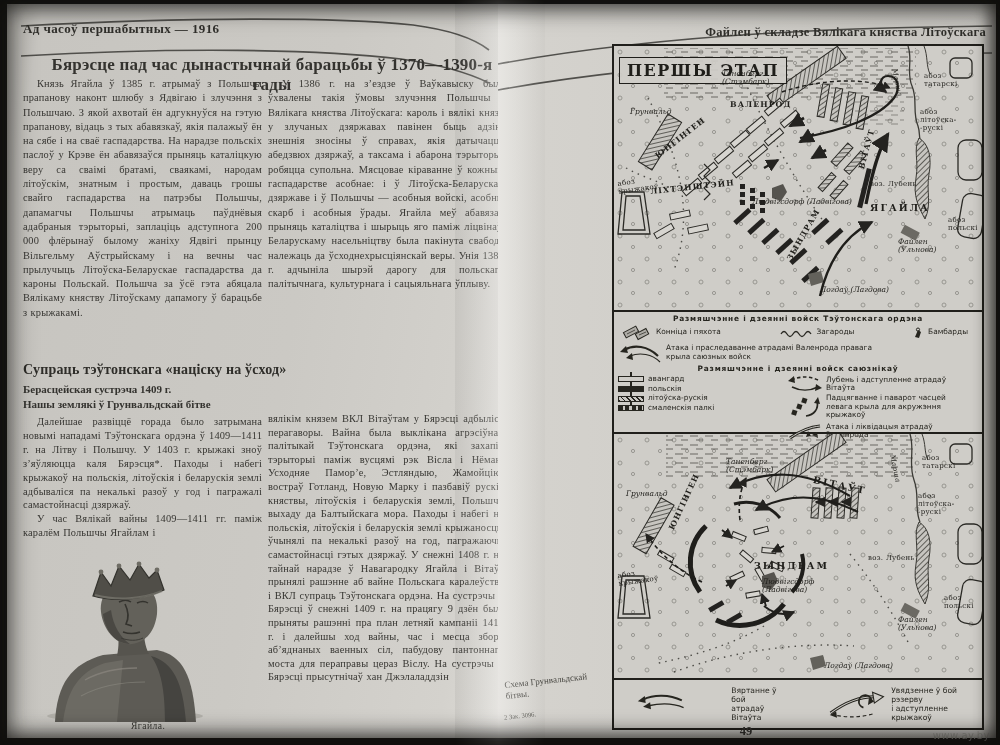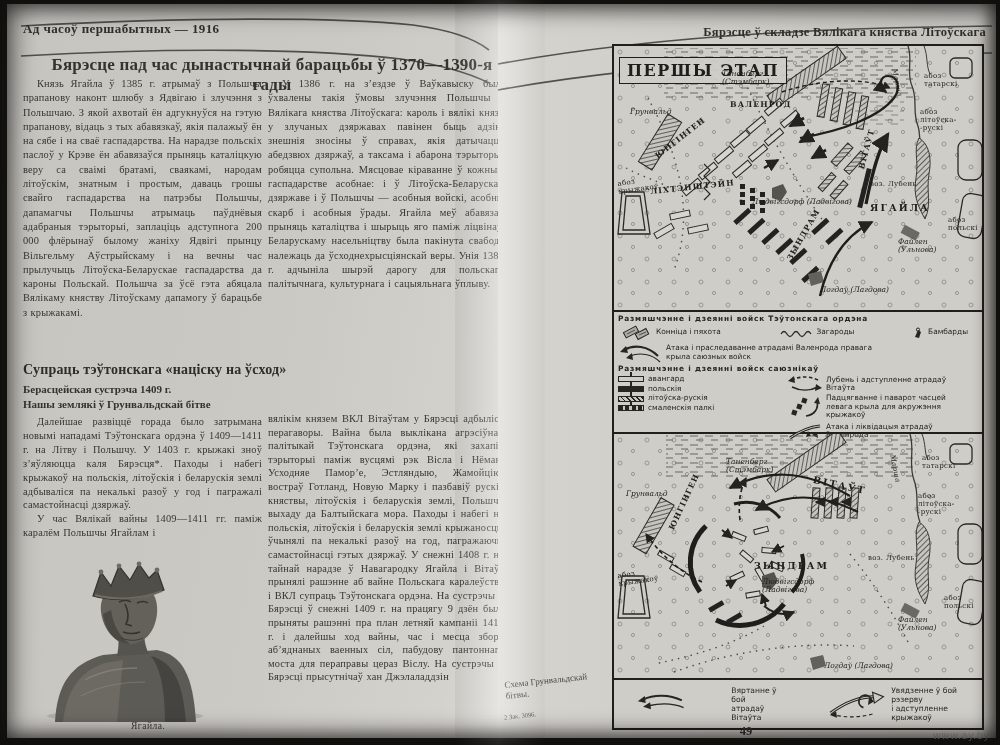--- a/index.html
+++ b/index.html
@@ -54,21 +54,21 @@
   .cap{font-weight:bold;letter-spacing:1.1px;font-size:7.8px;}
   .capbig{font-weight:bold;letter-spacing:2px;font-size:9.5px;}
   .sm{font-size:7px;letter-spacing:.3px;}
   .m1-title{position:absolute;left:5px;top:11px;border:1.5px solid #1f1e1a;padding:3px 7px;
             font-family:"DejaVu Serif",serif;font-weight:bold;font-size:16px;letter-spacing:1.5px;
             background:rgba(207,205,200,.92);color:#1f1e1a;}
   .m2-title{position:absolute;left:8px;top:5px;border:1.5px solid #1f1e1a;padding:2px 6px;
             font-family:"DejaVu Serif",serif;font-weight:bold;font-size:9px;line-height:11px;letter-spacing:1px;
             text-align:center;background:rgba(207,205,200,.92);color:#1f1e1a;white-space:pre-line;}
   
-  .leg-h{font-weight:bold;letter-spacing:.8px;margin:1px 0;}
+  .leg-h{text-align:center;font-weight:bold;letter-spacing:.8px;margin:1px 0;}
   .leg-row{display:flex;align-items:center;gap:4px;margin:1px 0;}
   .leg-item{display:flex;align-items:center;gap:4px;}
   .leg-cols{display:flex;gap:8px;}
   .leg-colL{width:46%;}
   .leg-colR{width:54%;}
   .bar{display:inline-block;width:26px;height:6px;border:1px solid #26251f;box-sizing:border-box;position:relative;}
   .bar.black{background:#26251f;}
   .bar.hatch{background:repeating-linear-gradient(45deg,#26251f 0 1.3px,#c9c7c2 1.3px 3.6px);}
   .bar.dots{background:repeating-linear-gradient(90deg,#26251f 0 4px,#c9c7c2 4px 6.5px);}
   .bar .tick{position:absolute;left:11px;top:-5px;width:2px;height:5px;background:#26251f;}
@@ -138,21 +138,21 @@
     </svg>
     <div class="abs portrait-caption">Ягайла.</div>
   </div>
 
   <div class="page page-right">
 
     <svg class="abs" style="left:0;top:8px;" width="496" height="80" viewBox="0 0 496 80">
       <path d="M0,52 C110,32 250,20 390,16 C440,15 474,14 494,14" fill="none" stroke="#504f4b" stroke-width="1.6"></path>
       <path d="M0,78 C110,58 250,47 390,43 C440,41 474,41 494,41" fill="none" stroke="#504f4b" stroke-width="1.6"></path>
     </svg>
-    <div class="abs runhead-r">Бярэсце ў складзе Вялікага княства Літоўскага</div>
+    <div class="abs runhead-r">Файлен ў складзе Вялікага княства Літоўскага</div>
 
     <div class="abs mapbox">
 
       <div class="mapsec sec-m1">
         <svg class="mapsvg" viewBox="0 0 368 264" width="368" height="264">
           <defs>
             <pattern id="d1" width="27" height="23" patternUnits="userSpaceOnUse">
               <circle cx="6" cy="6" r="2" fill="none" stroke="#53524d" stroke-width=".9"></circle>
               <circle cx="19" cy="17" r="1.6" fill="none" stroke="#53524d" stroke-width=".9"></circle>
             </pattern>

